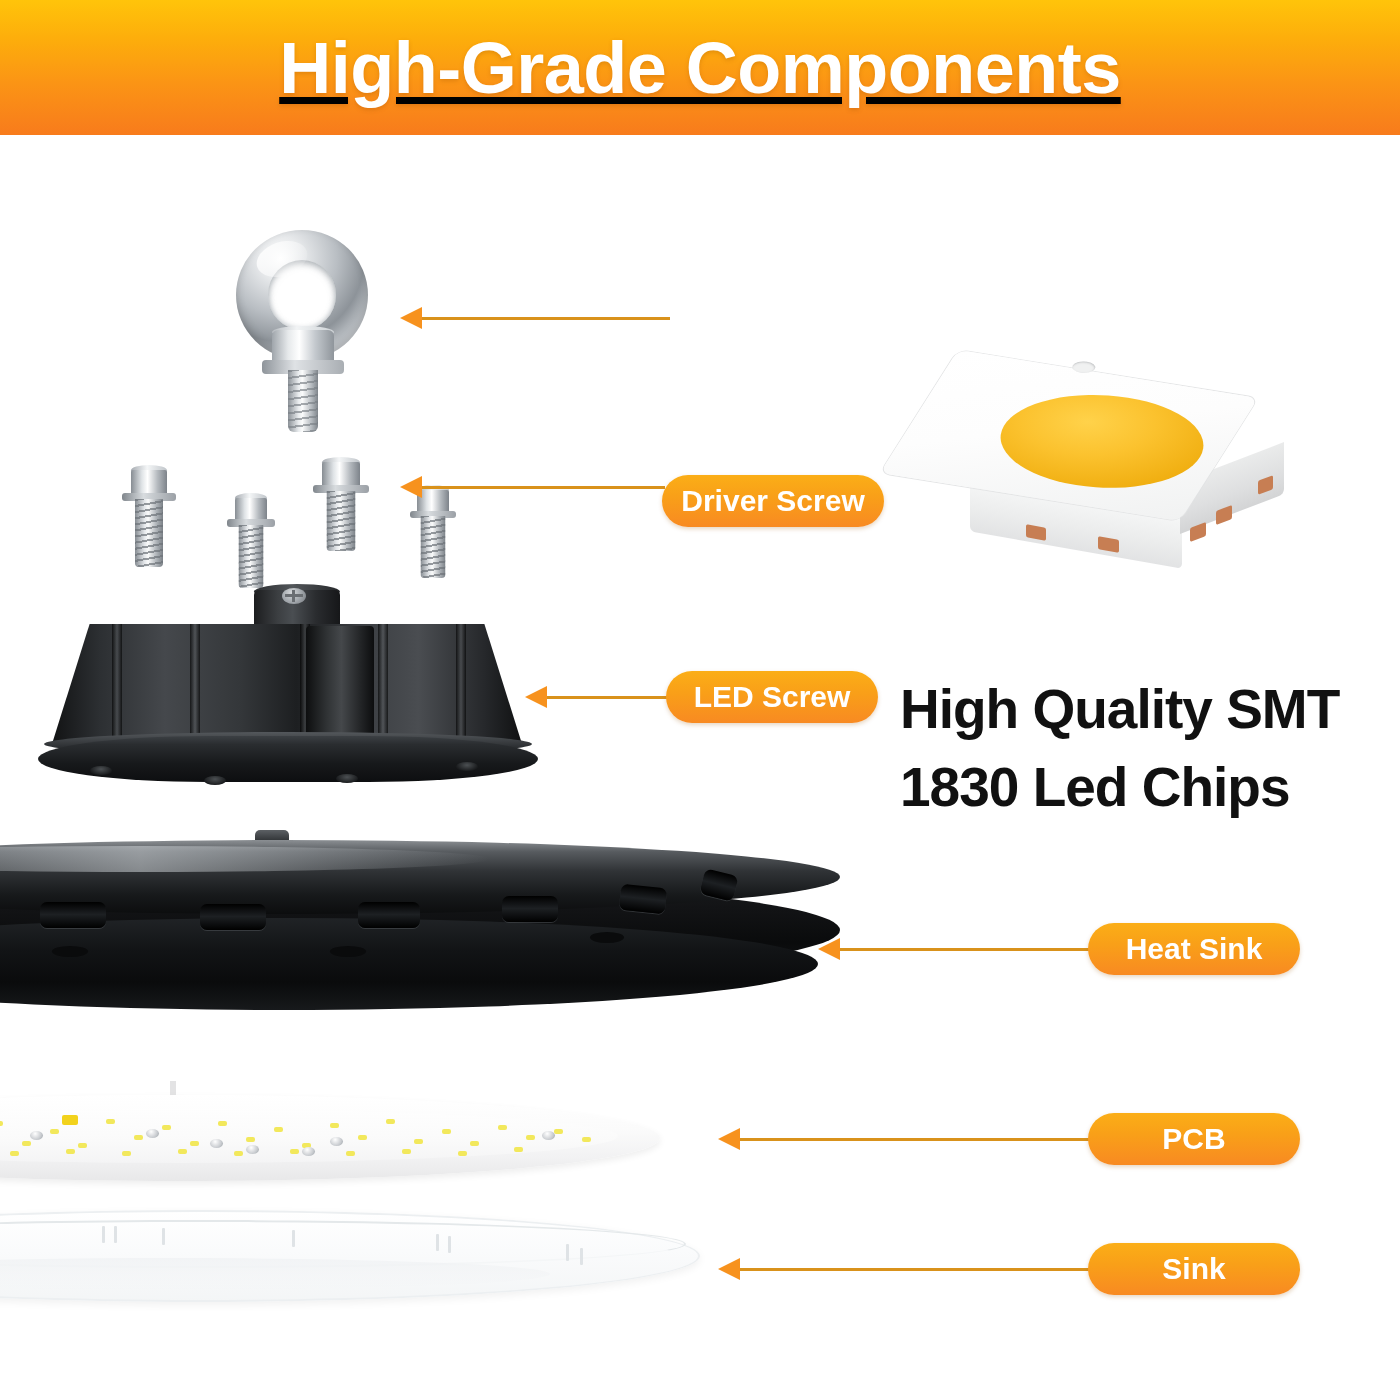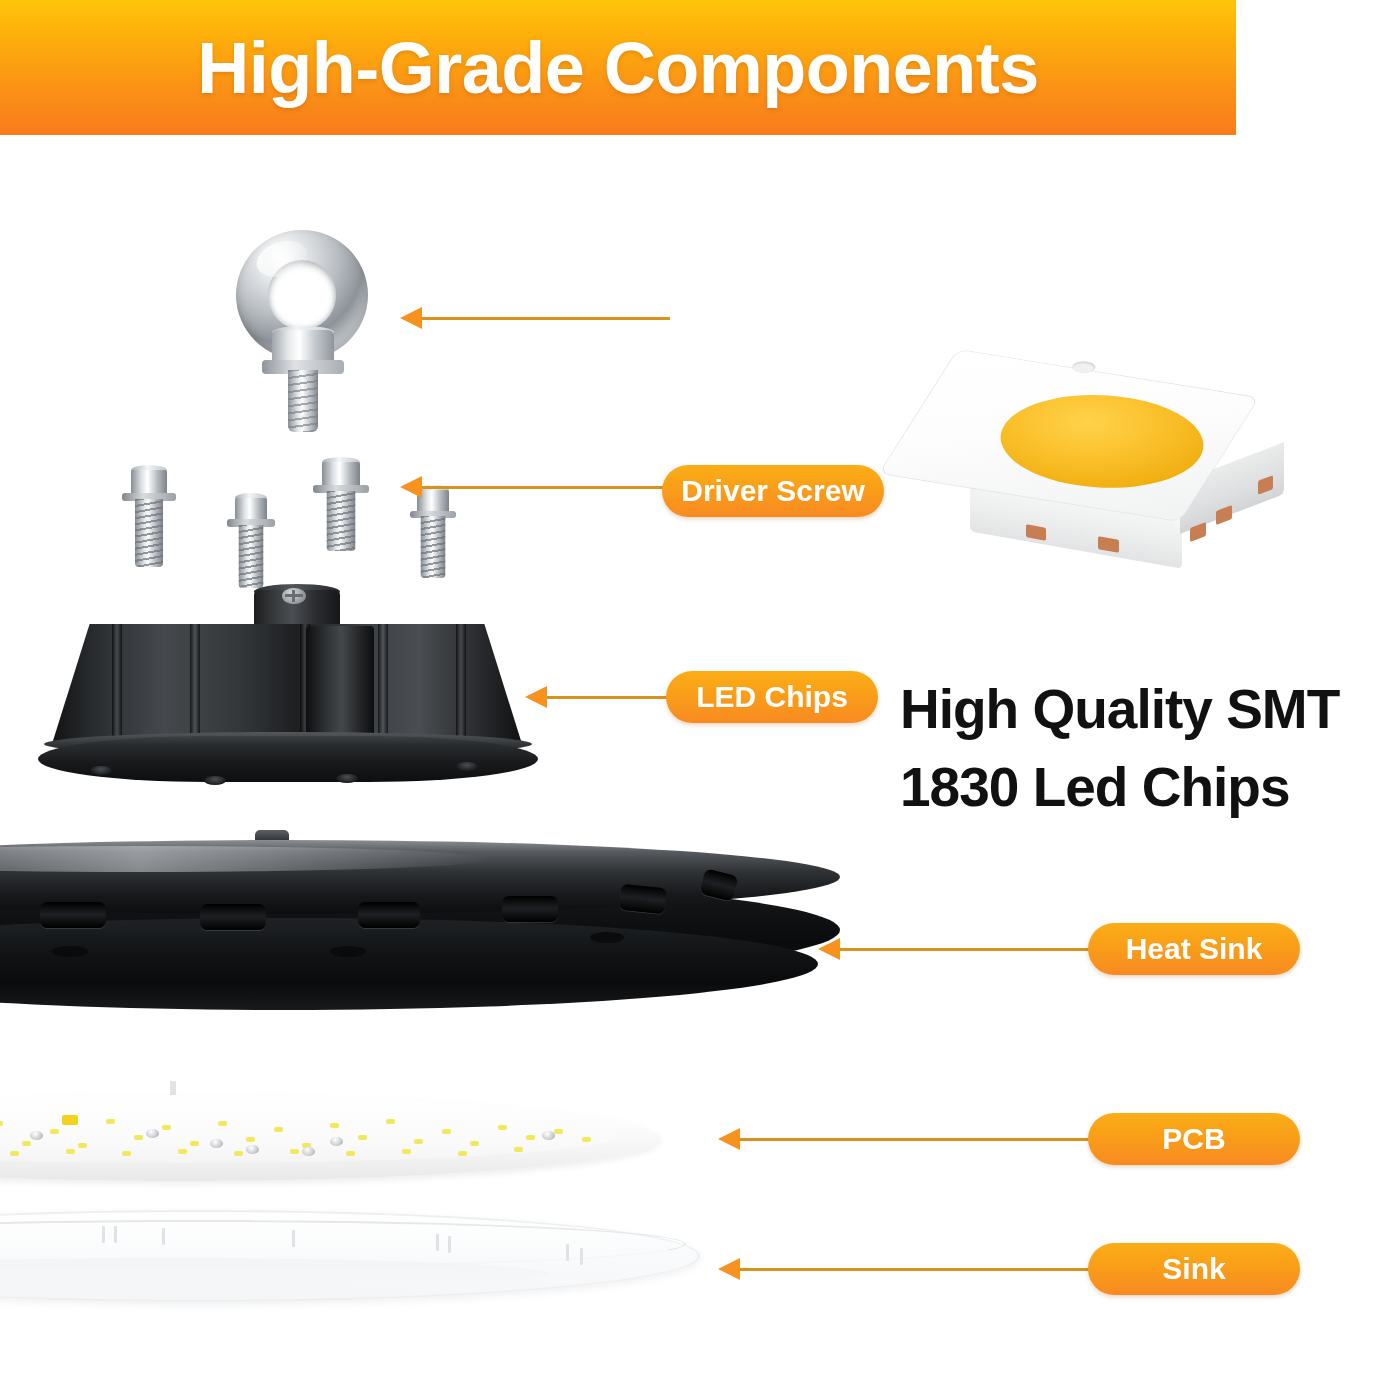--- a/index.html
+++ b/index.html
@@ -6,23 +6,23 @@
   html,body { width:1400px; height:1400px; }
   body {
     font-family:"Liberation Sans", sans-serif;
     background:#ffffff;
     position:relative;
     overflow:hidden;
   }
 
   
   #header-banner{
-    position:absolute; left:0; top:0; width:1236px; height:135px;
+    position:absolute; left:0; top:0; width:1400px; height:135px;
     background:linear-gradient(180deg,#FFC40A 0%,#FDAE0B 28%,#FB9415 62%,#F87B1C 100%);
-    display:flex; align-items:center; justify-content:center;
+    display:flex; align-items:center; justify-content:center;text-decoration:underline;
   }
   #header-title{
     color:#ffffff;
     font-size:72px;
     font-weight:bold;
     letter-spacing:-0.5px;
     text-shadow:0 2px 4px rgba(150,70,0,.25);
     white-space:nowrap;
   }
 
@@ -481,26 +481,26 @@
   <div class="leader" style="left:840px;top:813px;width:255px;"></div>
   <div class="arrowhead" style="left:818px;top:803px;"></div>
 
   <div class="leader" style="left:740px;top:1003px;width:355px;"></div>
   <div class="arrowhead" style="left:718px;top:993px;"></div>
 
   <div class="leader" style="left:740px;top:1133px;width:355px;"></div>
   <div class="arrowhead" style="left:718px;top:1123px;"></div>
 
 
-  <div class="pill" style="left:662px;top:330px;width:222px;">
+  <div class="pill" style="left:662px;top:340px;width:222px;">
     <span>Driver Screw</span>
   </div>
 
   <div class="pill" style="left:666px;top:536px;width:212px;">
-    <span>LED Chips</span>
+    <span>LED Screw</span>
   </div>
 
   <div class="pill" style="left:1088px;top:788px;width:212px;">
     <span>Heat Sink</span>
   </div>
 
   <div class="pill" style="left:1088px;top:978px;width:212px;">
     <span>PCB</span>
   </div>
 

